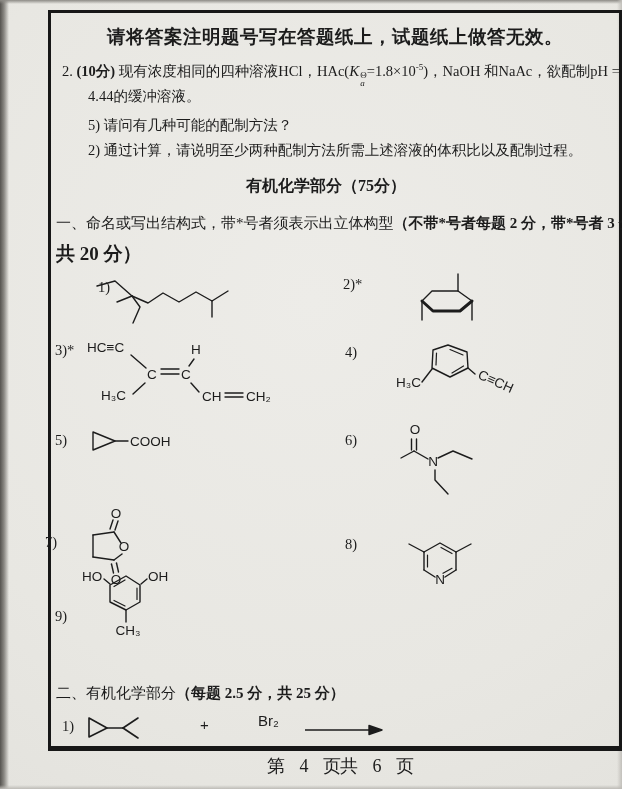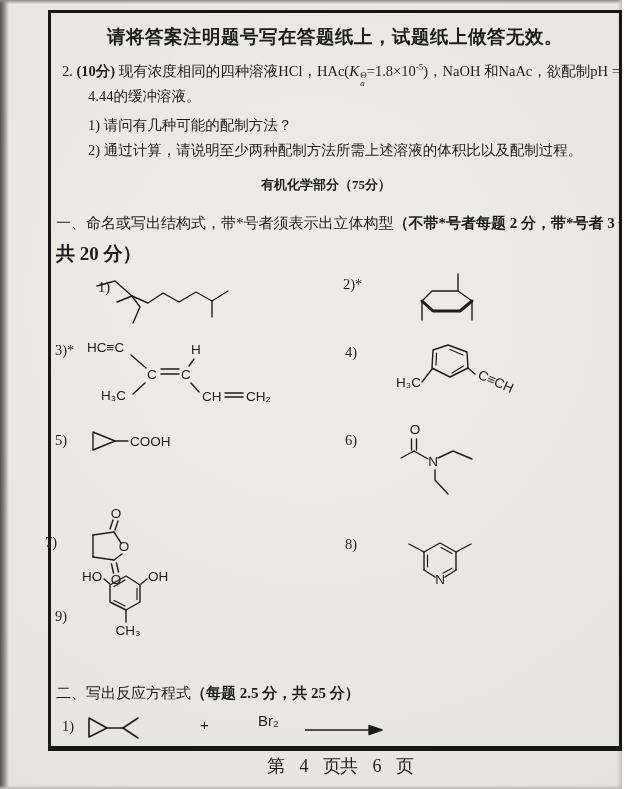--- a/index.html
+++ b/index.html
@@ -24,21 +24,21 @@
     left:48px;top:10px;width:574px;height:741px;
     border:3px solid #171717;border-bottom-width:5px;box-sizing:border-box;
   }
   .notice{
     left:48px;top:24px;width:574px;text-align:center;
     font-family:"Liberation Sans","DejaVu Sans",sans-serif;
     font-weight:700;font-size:18.5px;letter-spacing:0.5px;
   }
   .bodytext{font-size:14.5px;white-space:nowrap;}
   .bold{font-weight:700;}
-  .center-head{left:48px;top:176px;width:556px;text-align:center;font-weight:700;font-size:13px;}
+  .center-head{left:48px;top:176px;width:556px;text-align:center;font-weight:700;font-size:16px;}
   .kgroup{display:inline-block;}
   .kletter{font-style:italic;font-size:15px;}
   .supsub{display:inline-flex;flex-direction:column;align-items:flex-start;
     font-size:9px;line-height:7.5px;vertical-align:-2px;margin-left:1px;}
   .ss-bot{font-style:italic;}
   sup.expo{font-size:9px;}
   .item-label{font-size:14.5px;}
   .chem svg text{font-family:"Liberation Sans","DejaVu Sans",sans-serif;
     font-size:13.5px;fill:#1c1c1c;stroke:none;}
   .chem svg path,.chem svg line,.chem svg polyline,.chem svg polygon{
@@ -63,21 +63,21 @@
 
   <div class="abs bodytext" style="left:62px;top:62px;">
     <span>2.</span>
     <span class="bold">(10分)</span>
     <span>现有浓度相同的四种溶液HCl，HAc(</span><span class="kgroup"><i class="kletter">K</i><span class="supsub">
           <span class="ss-top">Θ</span>
           <span class="ss-bot">a</span>
         </span></span><span>=1.8×10</span><sup class="expo">-5</sup><span>)，NaOH 和NaAc，欲配制pH =</span>
   </div>
   <div class="abs bodytext" style="left:88px;top:87px;">4.44的缓冲溶液。</div>
-  <div class="abs bodytext" style="left:88px;top:116px;">1) 请问有几种可能的配制方法？</div>
+  <div class="abs bodytext" style="left:88px;top:116px;">5) 请问有几种可能的配制方法？</div>
   <div class="abs bodytext" style="left:88px;top:141px;text-align:center;">2) 通过计算，请说明至少两种配制方法所需上述溶液的体积比以及配制过程。</div>
 
   <div class="abs center-head">有机化学部分（75分）</div>
 
   <div class="abs bodytext" style="left:56px;top:214px;font-size:15px;">
     <span>一、命名或写出结构式，带*号者须表示出立体构型</span><span class="bold">（不带*号者每题 2 分，带*号者 3 分，</span>
   </div>
   <div class="abs bodytext bold" style="left:56px;top:241px;font-size:19px;">共 20 分）</div>
 
   <div class="abs item-label" style="left:98px;top:279px;">1)</div>
@@ -206,21 +206,21 @@
       <polygon points="46,12 60,21 60,38 46,46 30,38 30,21"></polygon>
       <path d="M45,16 L34,22.5" style="stroke-width:1.2;"></path>
       <path d="M57,24 L57,35.5" style="stroke-width:1.2;"></path>
       <path d="M34,36.5 L45,42" style="stroke-width:1.2;"></path>
       <path d="M46,46 L46,58"></path>
       <text x="48" y="71" text-anchor="middle">CH₃</text>
     </svg>
   </div>
 
   <div class="abs bodytext" style="left:56px;top:684px;font-size:15px;">
-    <span>二、写出反应方程式</span><span class="bold">（每题 2.5 分，共 25 分）</span>
+    <span>二、有机化学部分</span><span class="bold">（每题 2.5 分，共 25 分）</span>
   </div>
 
   <div class="abs item-label" style="left:62px;top:718px;">1)</div>
   <div class="abs chem" style="left:88px;top:706px;">
     <svg width="70" height="44" viewBox="0 0 70 44" style="overflow:visible;">
       <polygon points="1,12 1,31 19,22" style="stroke-width:1.6;"></polygon>
       <path d="M19,22 L35,22" style="stroke-width:1.6;"></path>
       <path d="M35,22 L50,12" style="stroke-width:1.6;"></path>
       <path d="M35,22 L50,32" style="stroke-width:1.6;"></path>
     </svg>

